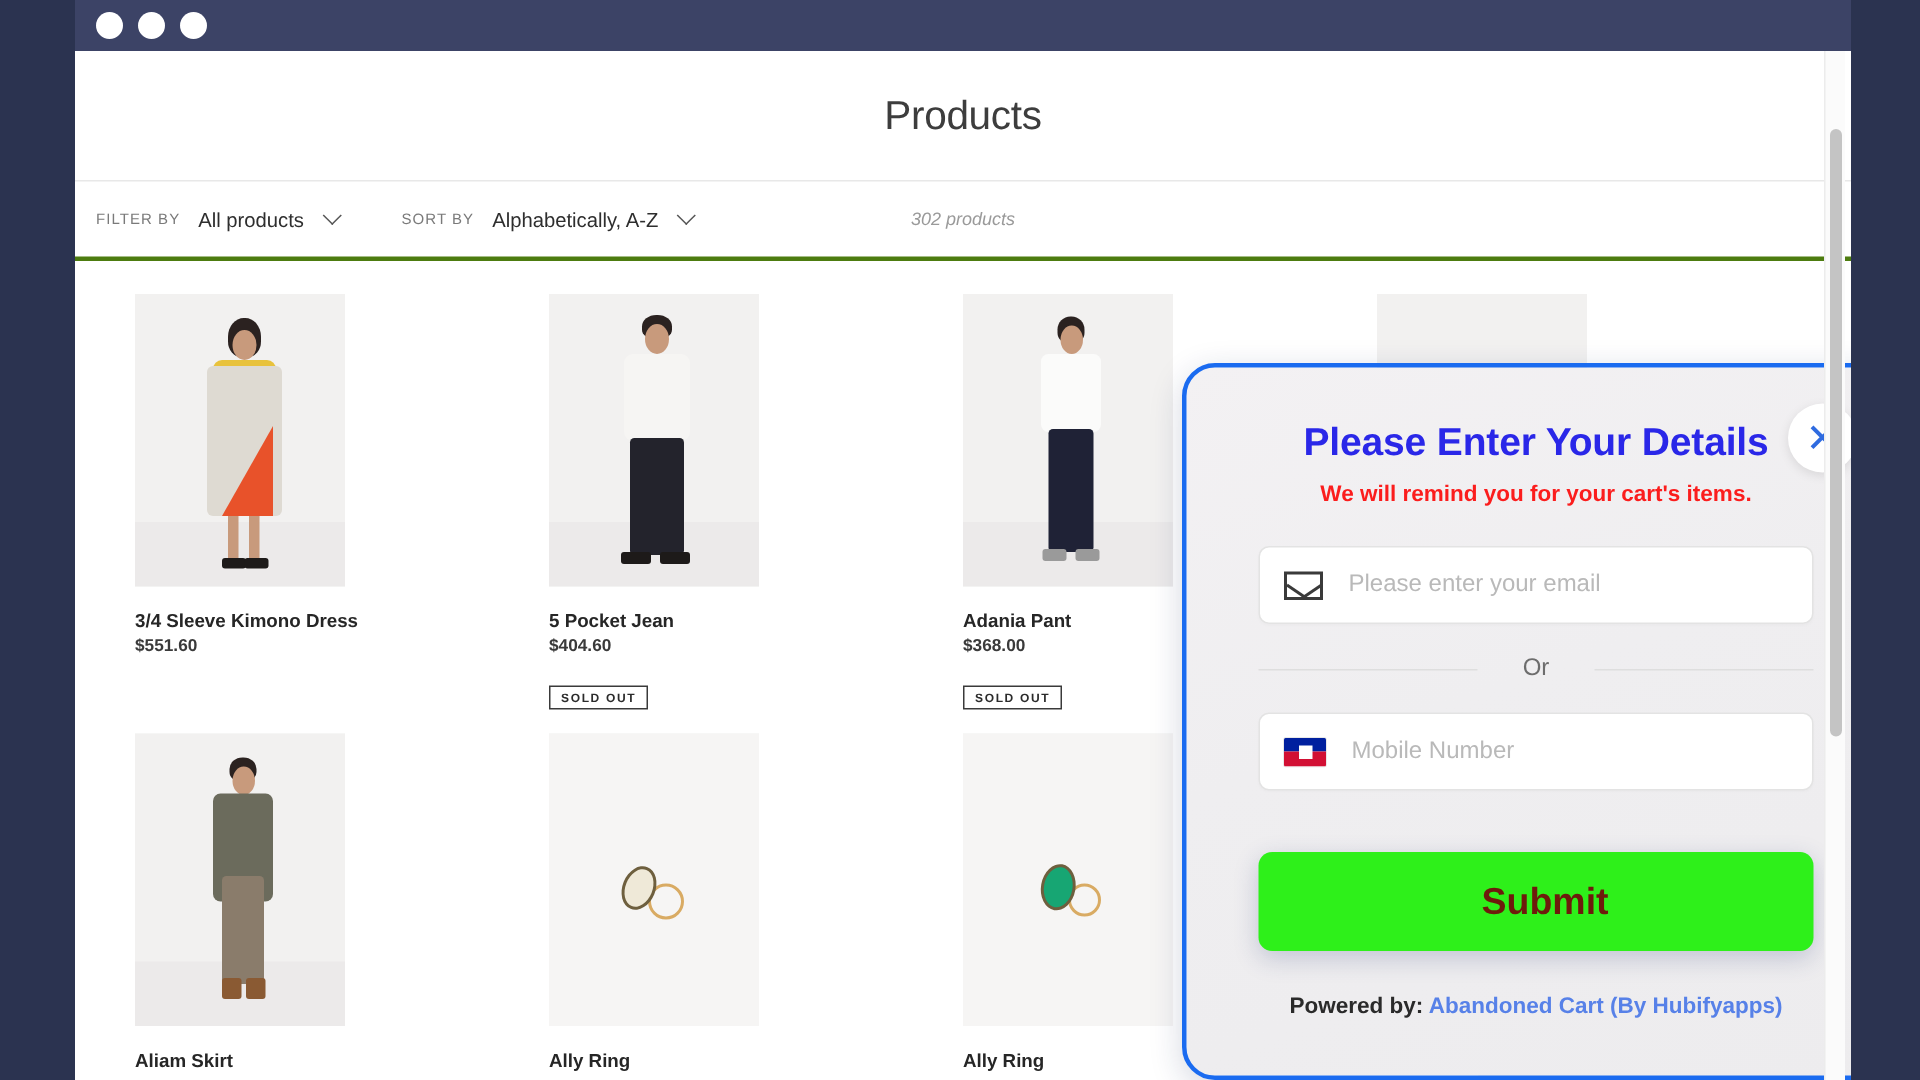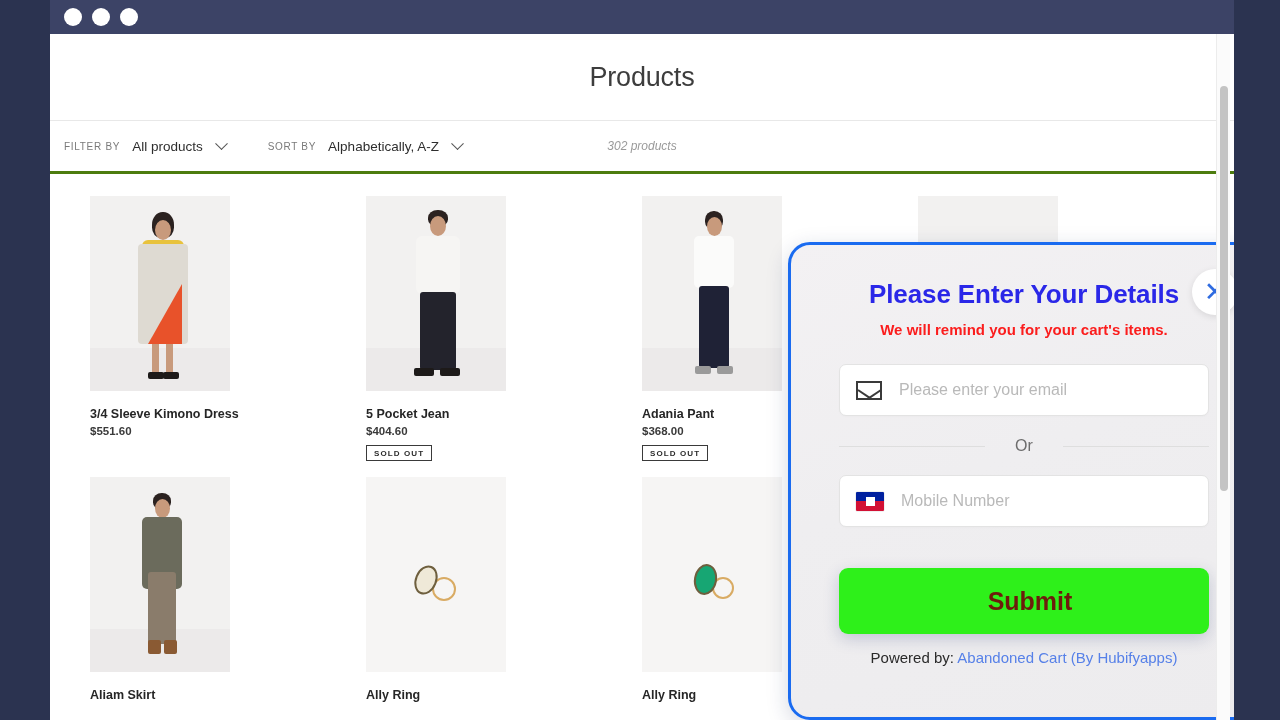--- a/index.html
+++ b/index.html
@@ -127,21 +127,21 @@
     white-space: nowrap;
   }
   .pprice {
     margin-top: 4px;
     font-size: 11.5px;
     font-weight: bold;
     color: #3a3a3a;
   }
   .soldout {
     display: inline-block;
-    margin-top: 8px;
+    margin-top: 20px;
     padding: 3px 7px 2px 7px;
     border: 1px solid #3a3a3a;
     font-size: 8px;
     letter-spacing: 1.1px;
     font-weight: bold;
     color: #2b2b2b;
   }
 
   
   .scrollbar-track {
@@ -285,24 +285,25 @@
     border-radius: 9px;
     font-family: "Liberation Sans", sans-serif;
     font-size: 25px;
     font-weight: bold;
     color: #6e1b0c;
     cursor: pointer;
     box-shadow: 0 5px 16px rgba(40,60,120,0.22);
     padding-left: 12px;
   }
   .powered {
-    margin-top: 15px;
+    margin-top: 28px;
     text-align: center;
     font-size: 15px;
     color: #2a2a2a;
+    font-weight: bold;
   }
   .powered a {
     color: #5781e8;
     text-decoration: none;
   }
 
   
   .ph { position: absolute; inset: 0; background:#f2f1f0; }
   .floor { position:absolute; left:0; right:0; bottom:0; height:22%; background:#eceaea; }
   .head { position:absolute; border-radius:50%; background:#c89a7c; }

